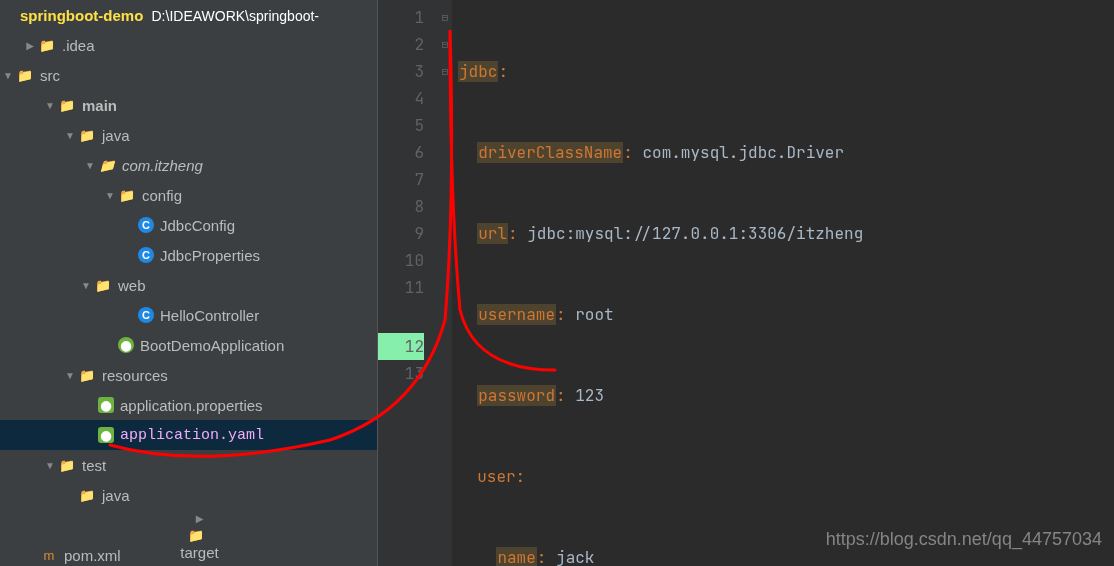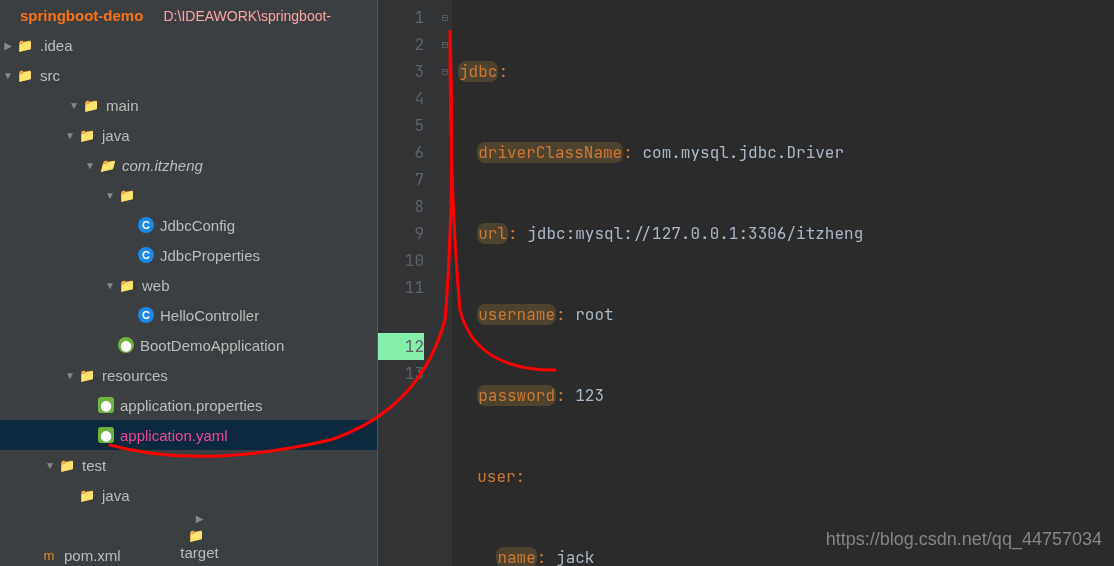--- a/index.html
+++ b/index.html
@@ -72,22 +72,22 @@
     width:16px;height:16px;border-radius:50%;
     background:#6db33f;color:#fff;font-size:10px;font-weight:bold;
     display:inline-flex;align-items:center;justify-content:center;margin-right:6px;
   }
   .props {
     width:16px;height:16px;border-radius:3px;
     background:#6db33f;color:#fff;font-size:10px;font-weight:bold;
     display:inline-flex;align-items:center;justify-content:center;margin-right:6px;
   }
   .label { flex:1; }
-  .project-path { color:#fca5a5; font-size:14px; margin-left:16px;}
-  .sel-label { color:#ec4899; }
+  .project-path { color:#ffffff; font-size:14px; margin-left:4px;}
+  .sel-label { color:#f0abfc;font-family:Liberation Mono, monospace; }
   
   #editor {
     flex:1;
     display:flex;
     background:#2b2b2b;
     font-family: "JetBrains Mono","Consolas",monospace;
     font-size:16px;
     position:relative;
   }
   #gutter {
@@ -110,21 +110,21 @@
     user-select:none;
   }
   #code {
     flex:1;
     padding:4px 0 0 6px;
     line-height:27px;
     white-space:pre;
     position:relative;
   }
   .cline { height:27px; position:relative;}
-  .k { color:#cc7832; background:#4e432f; padding:0 1px;border-radius:8px;}
+  .k { color:#cc7832; background:#4e432f; padding:0 1px;}
   .kplain { color:#cc7832; }
   .v { color:#a9b7c6; }
   
   svg#annot {
     position:absolute; left:0; top:0; pointer-events:none;
     width:1114px; height:566px;
   }
   #watermark {
     position:absolute;
     right:12px; bottom:16px;
@@ -134,71 +134,72 @@
   }
 </style>
 </head>
 <body>
 
 <div id="tree">
 
   <div class="row" style="padding-left:4px;">
     <span class="arrow"></span>
     <span class="label">
-      <b style="color:#f97316;">springboot-demo</b>
+      <b style="color:#fde047;">springboot-demo</b>
       <span class="project-path">D:\IDEAWORK\springboot-</span>
     </span>
   </div>
 
-  <div class="row" style="">
+  <div class="row" style="padding-left:22px;">
     <span class="arrow collapsed"></span>
     <span class="icon folder-icon shade"></span>
     <span class="label">.idea</span>
   </div>
 
   <div class="row" style="">
     <span class="arrow expanded"></span>
     <span class="icon folder-icon blue"></span>
     <span class="label">src</span>
   </div>
 
-  <div class="row" style="padding-left:66px;">
+  <div class="row" style="padding-left:42px;font-weight:bold;">
     <span class="arrow expanded"></span>
     <span class="icon folder-icon blue"></span>
     <span class="label">main</span>
   </div>
 
   <div class="row" style="padding-left:62px;">
     <span class="arrow expanded"></span>
     <span class="icon folder-icon blue"></span>
     <span class="label">java</span>
   </div>
 
   <div class="row" style="padding-left:82px;font-style:italic;">
     <span class="arrow expanded"></span>
     <span class="icon folder-icon shade"></span>
     <span class="label">com.itzheng</span>
   </div>
 
   <div class="row" style="padding-left:102px;">
     <span class="arrow expanded"></span>
     <span class="icon folder-icon shade"></span>
+    <span class="label">config</span>
   </div>
 
   <div class="row" style="padding-left:138px;">
     <span class="class-c">C</span>
     <span class="label">JdbcConfig</span>
   </div>
 
   <div class="row" style="padding-left:138px;">
     <span class="class-c">C</span>
     <span class="label">JdbcProperties</span>
   </div>
 
-  <div class="row" style="padding-left:102px;">
+  <div class="row" style="padding-left:78px;">
     <span class="arrow expanded"></span>
     <span class="icon folder-icon shade"></span>
     <span class="label">web</span>
   </div>
 
   <div class="row" style="padding-left:138px;">
     <span class="class-c">C</span>
     <span class="label">HelloController</span>
   </div>
 

